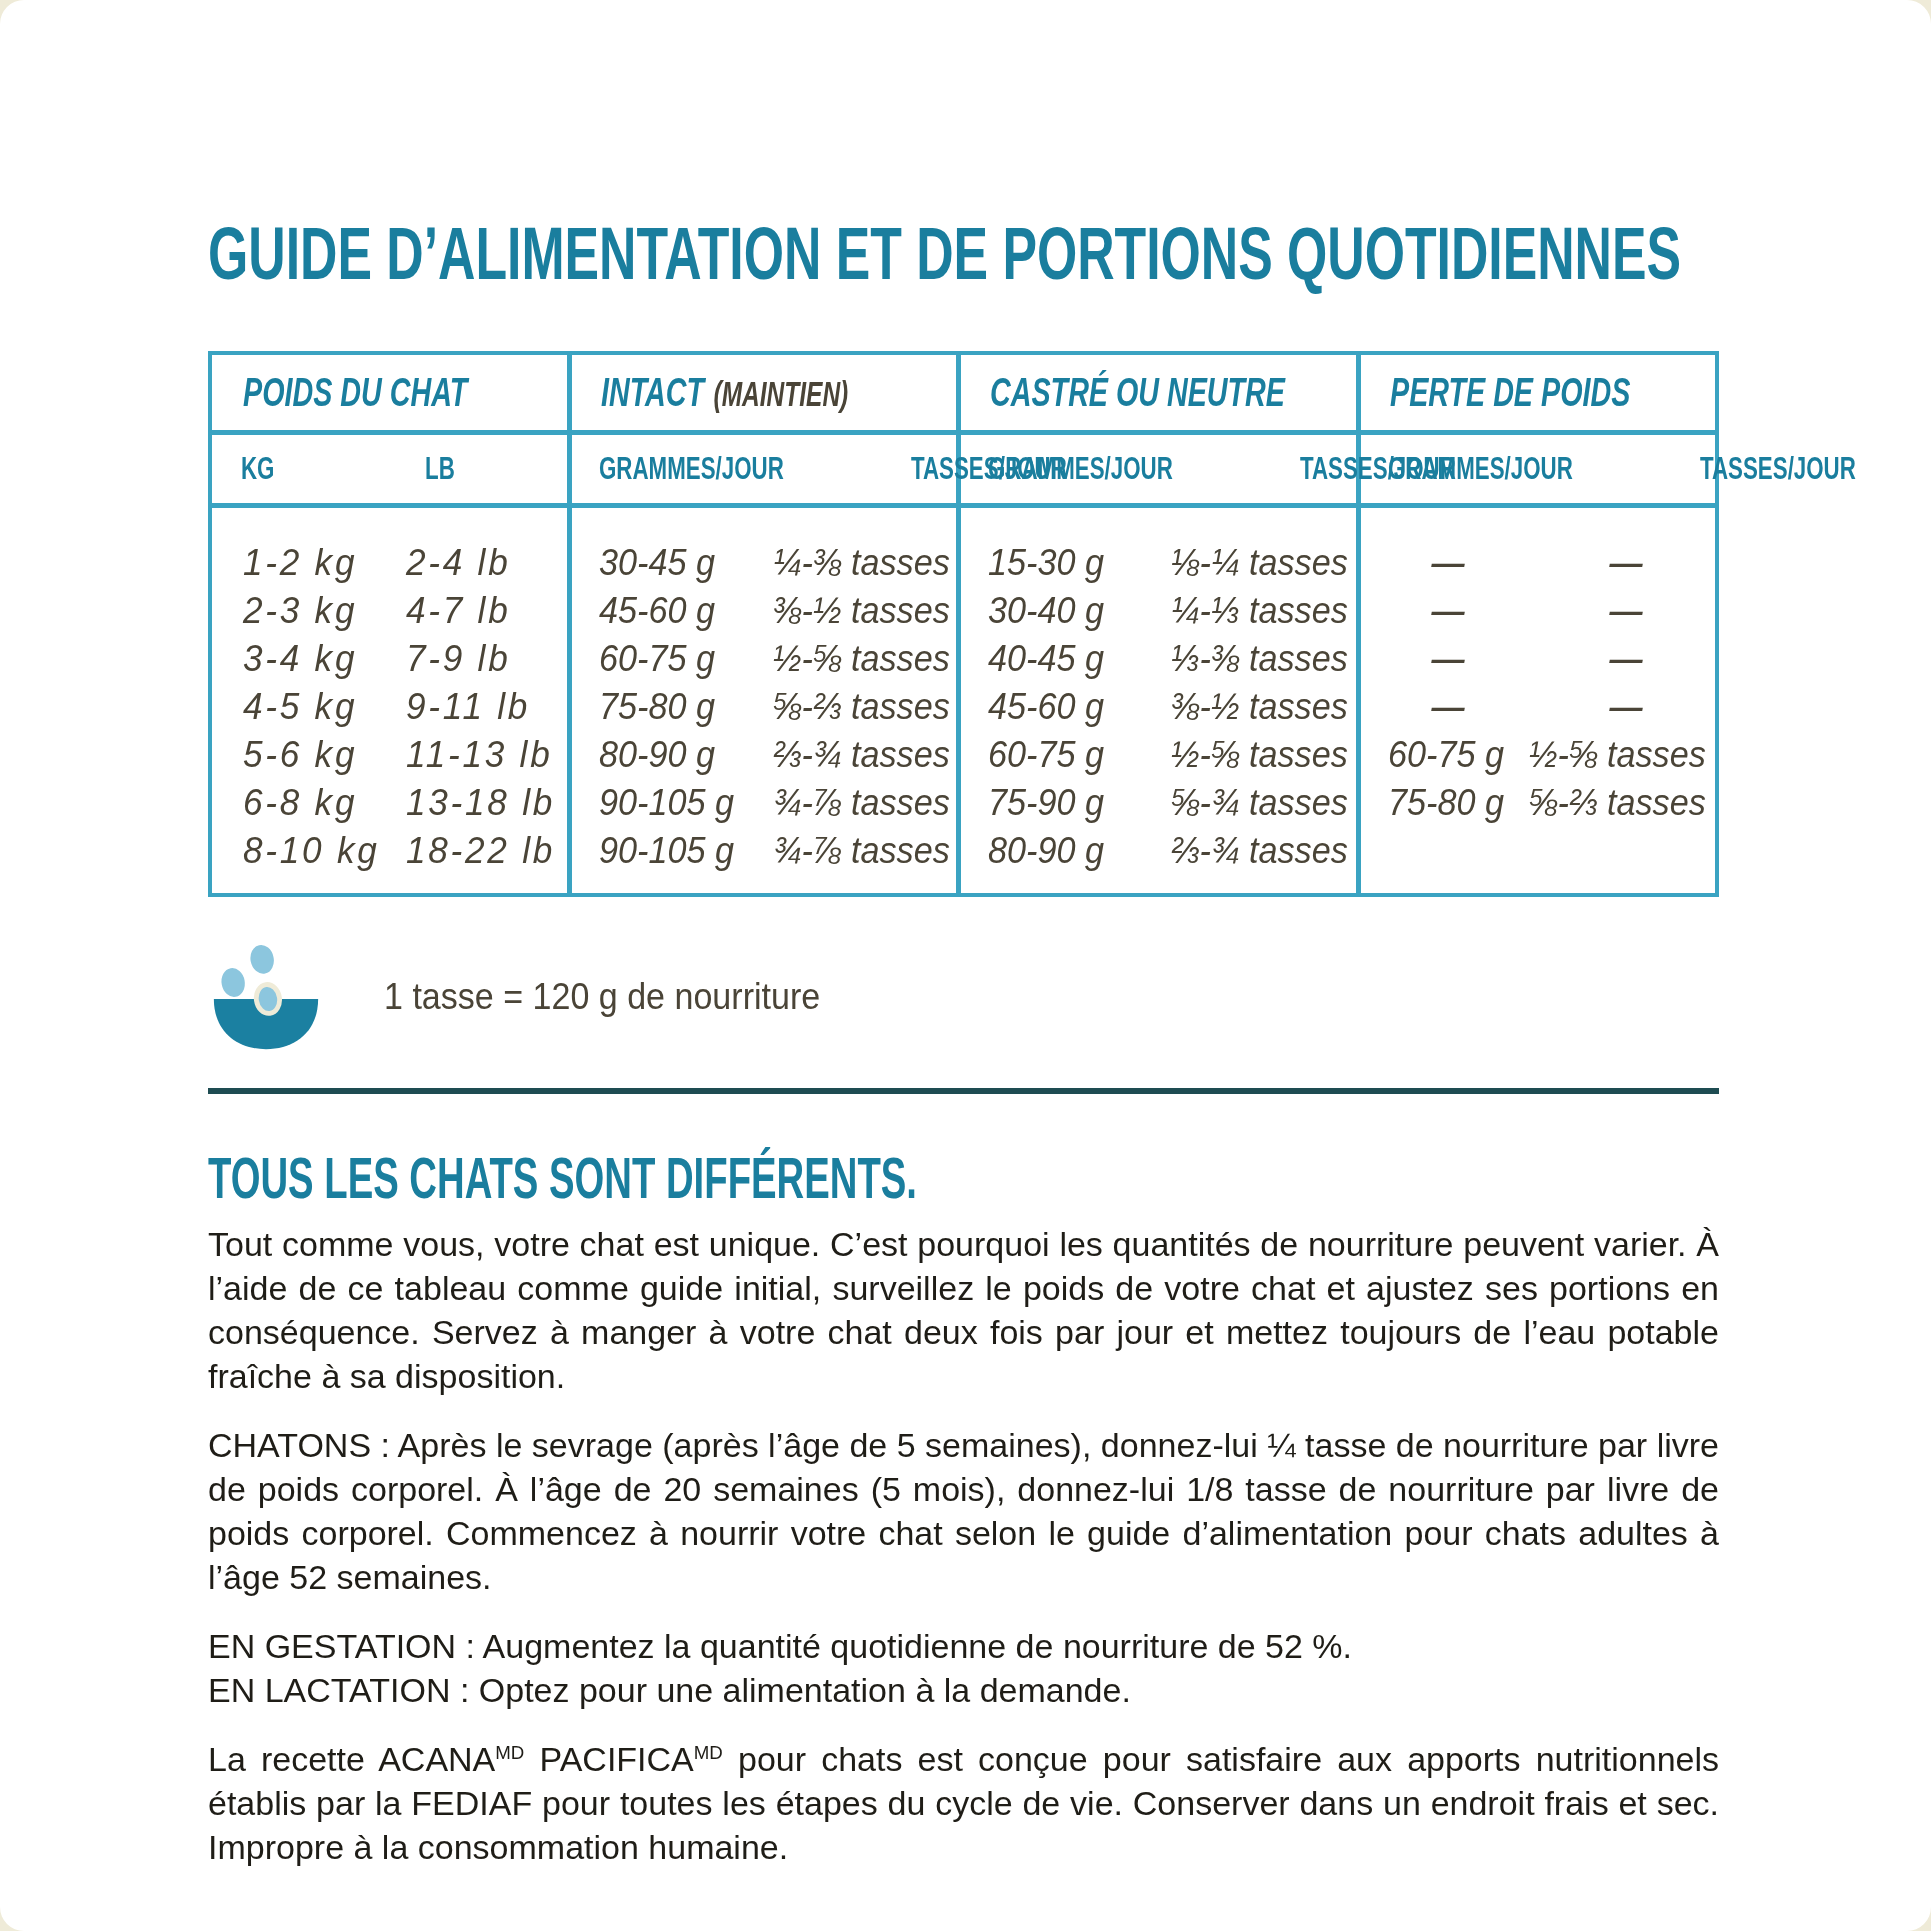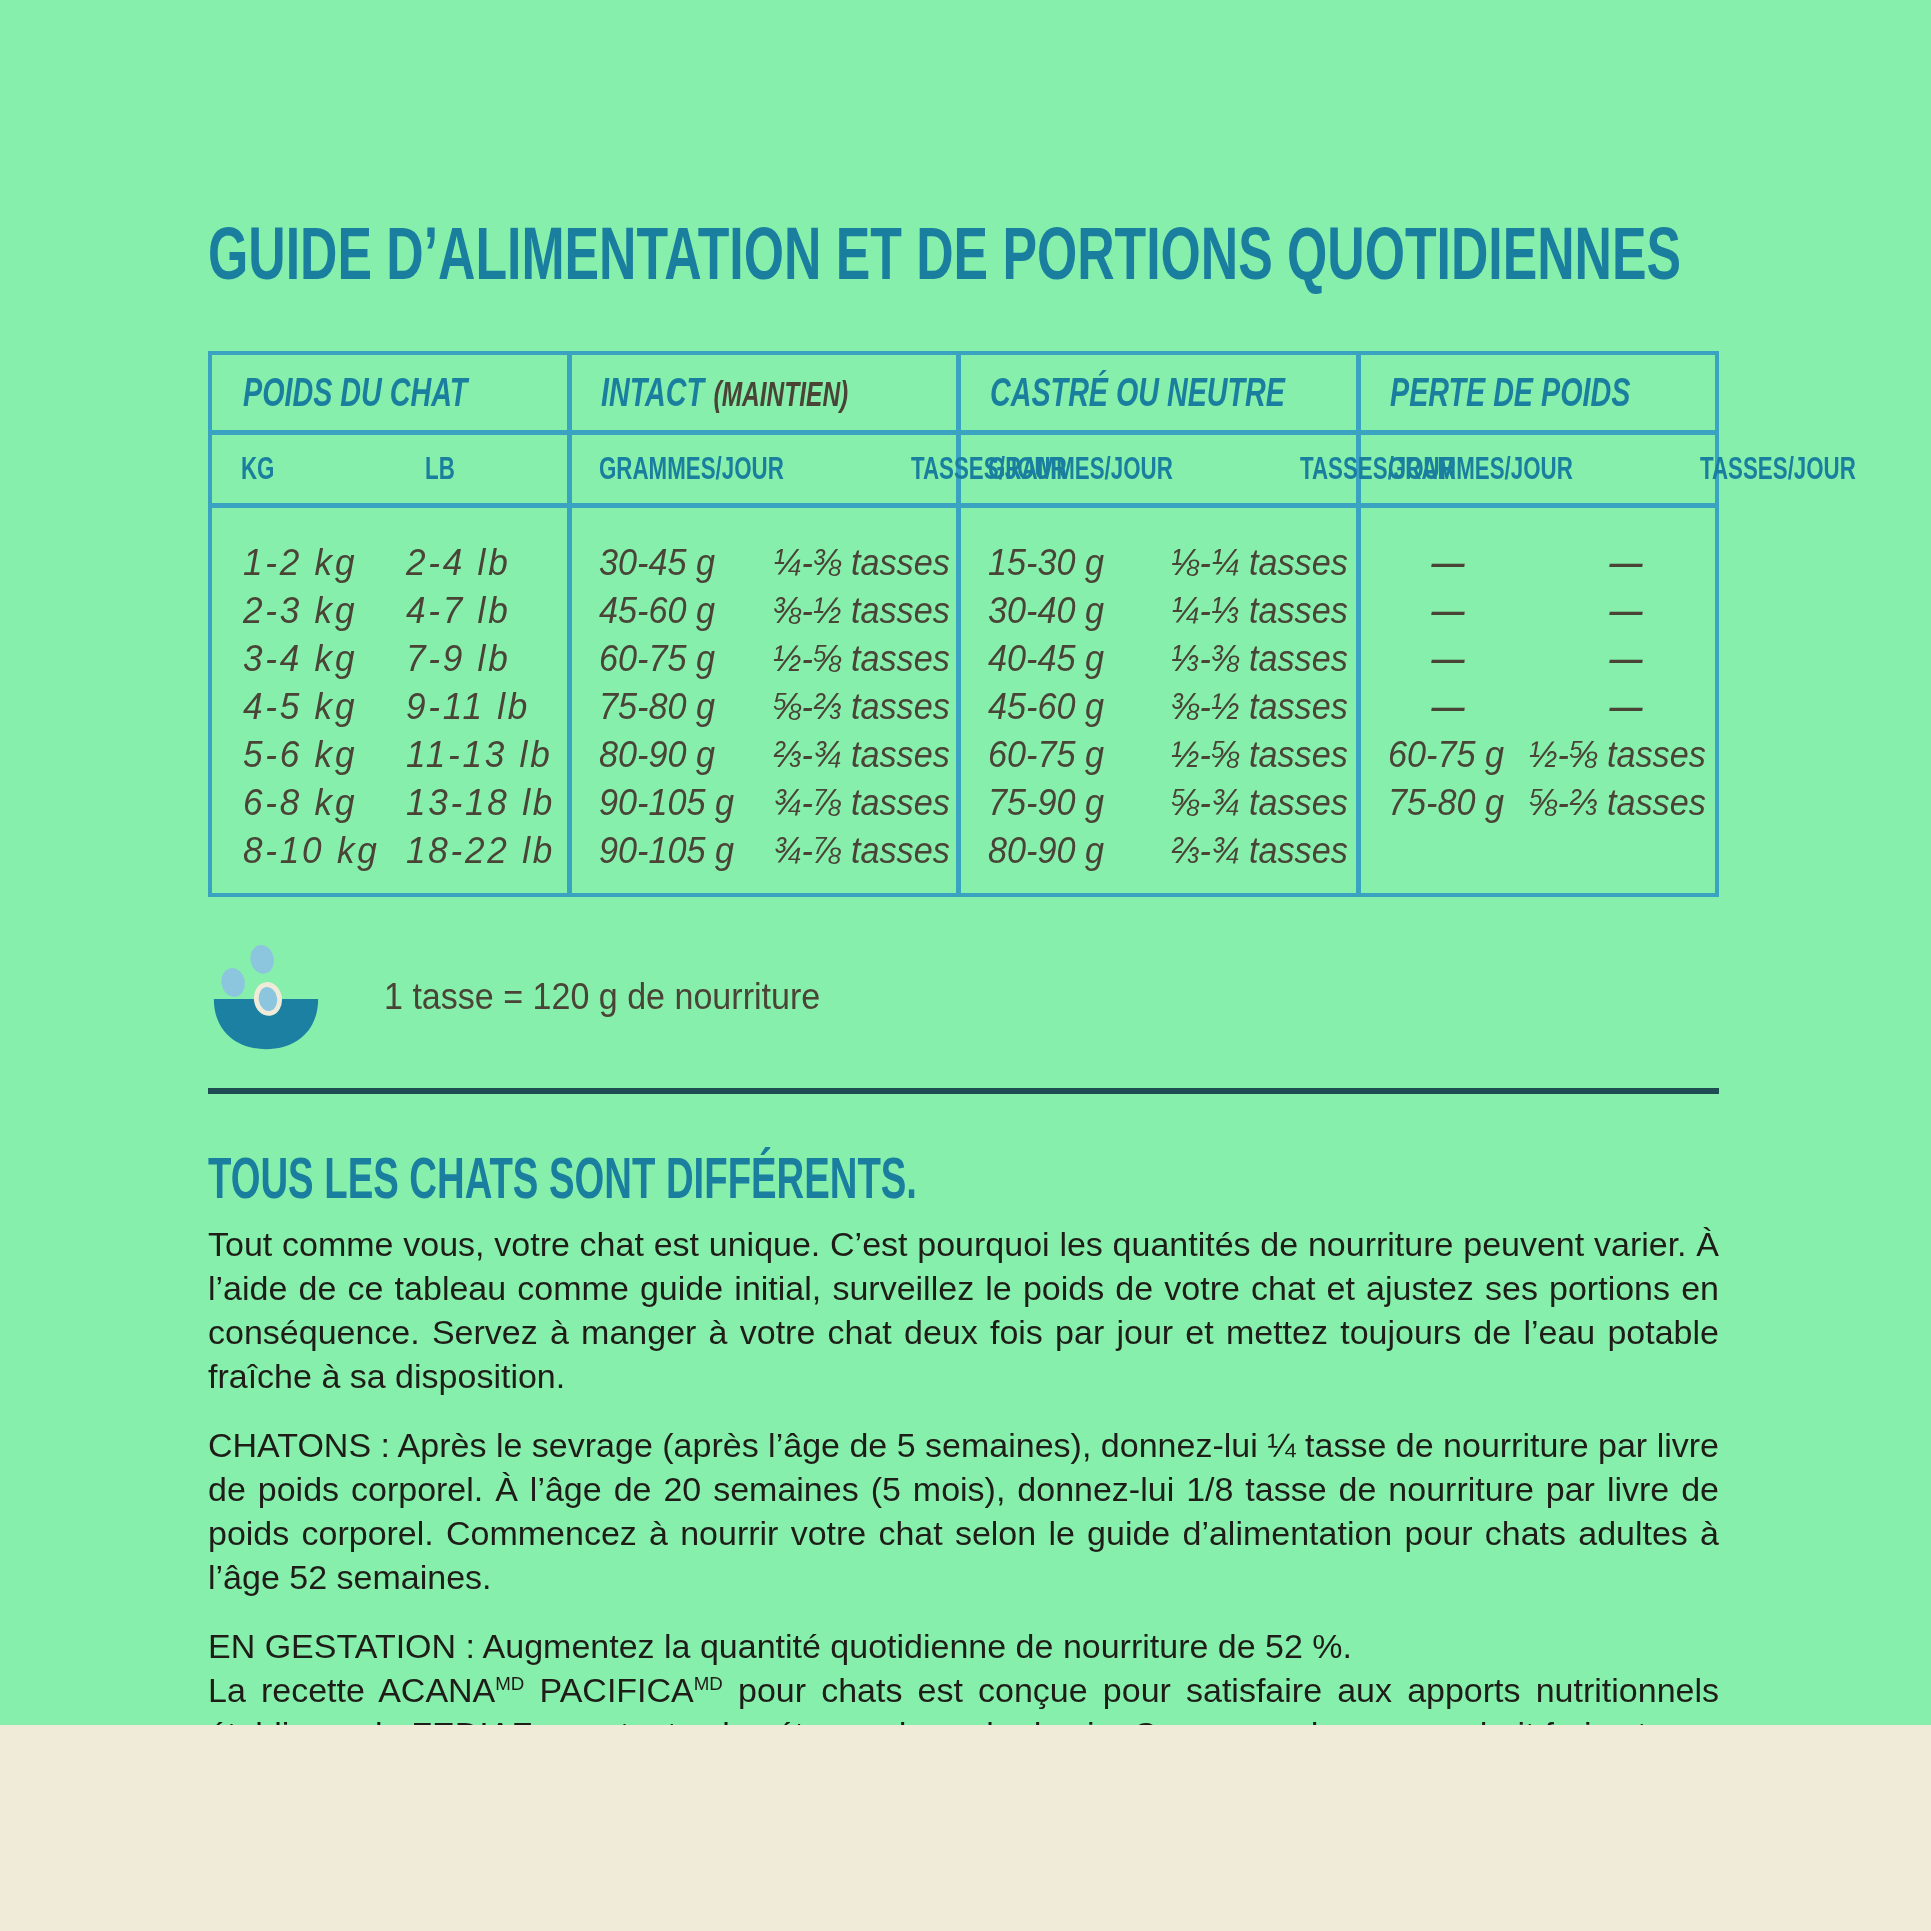--- a/index.html
+++ b/index.html
@@ -1,23 +1,24 @@
 <!DOCTYPE html>
 <html><head>
 <meta charset="utf-8">
 <style>
   * { box-sizing: border-box; margin: 0; padding: 0; }
   html, body { background: #EFEBD8; }
   .page {
     position: relative;
     width: 1931px;
-    height: 1725px;
-    background: #86efac;
+    height: 1931px;
+    background: #ffffff;
     font-family: "Liberation Sans", sans-serif;
     overflow: hidden;
+    border-radius: 24px;
   }
   .content { position: absolute; left: 208px; top: 0; width: 1511px; }
 
   .cnd { display: inline-block; transform-origin: 0 50%; white-space: nowrap; }
   .t69 { transform: scaleX(0.69); }
   .t66 { transform: scaleX(0.66); }
   .t70 { transform: scaleX(0.70); }
   .t72 { transform: scaleX(0.72); }
   .t92 { transform: scaleX(0.92); }
   .t95 { transform: scaleX(0.95); }
@@ -280,19 +281,19 @@
     </div>
 
     <div class="divider"></div>
 
     <h2 class="section-heading"><span class="cnd t66">TOUS LES CHATS SONT DIFFÉRENTS.</span></h2>
 
     <div class="paragraphs">
         <p class="body-para"><span>Tout comme vous, votre chat est unique. C’est pourquoi les quantités de nourriture peuvent varier. À l’aide de ce tableau comme guide initial, surveillez le poids de votre chat et ajustez ses portions en conséquence. Servez à manger à votre chat deux fois par jour et mettez toujours de l’eau potable fraîche à sa disposition.</span></p>
         <p class="body-para"><span>CHATONS : Après le sevrage (après l’âge de 5 semaines), donnez-lui ¼ tasse de nourriture par livre de poids corporel. À l’âge de 20 semaines (5 mois), donnez-lui 1/8 tasse de nourriture par livre de poids corporel. Commencez à nourrir votre chat selon le guide d’alimentation pour chats adultes à l’âge 52 semaines.</span></p>
         <p class="body-para tight"><span>EN GESTATION : Augmentez la quantité quotidienne de nourriture de 52 %.</span></p>
+        <p class="body-para"><span>EN LACTATION : Optez pour une alimentation à la demande.</span></p>
         <p class="body-para"><span>La recette ACANA</span><sup>MD</sup><span> PACIFICA</span><sup>MD</sup><span> pour chats est conçue pour satisfaire aux apports nutritionnels établis par la FEDIAF pour toutes les étapes du cycle de vie. Conserver dans un endroit frais et sec. Impropre à la consommation humaine.</span></p>
-        <p class="body-para"><span>EN LACTATION : Optez pour une alimentation à la demande.</span></p>
       </div>
 
   </div>
 </div>
 
 
 </body></html>

